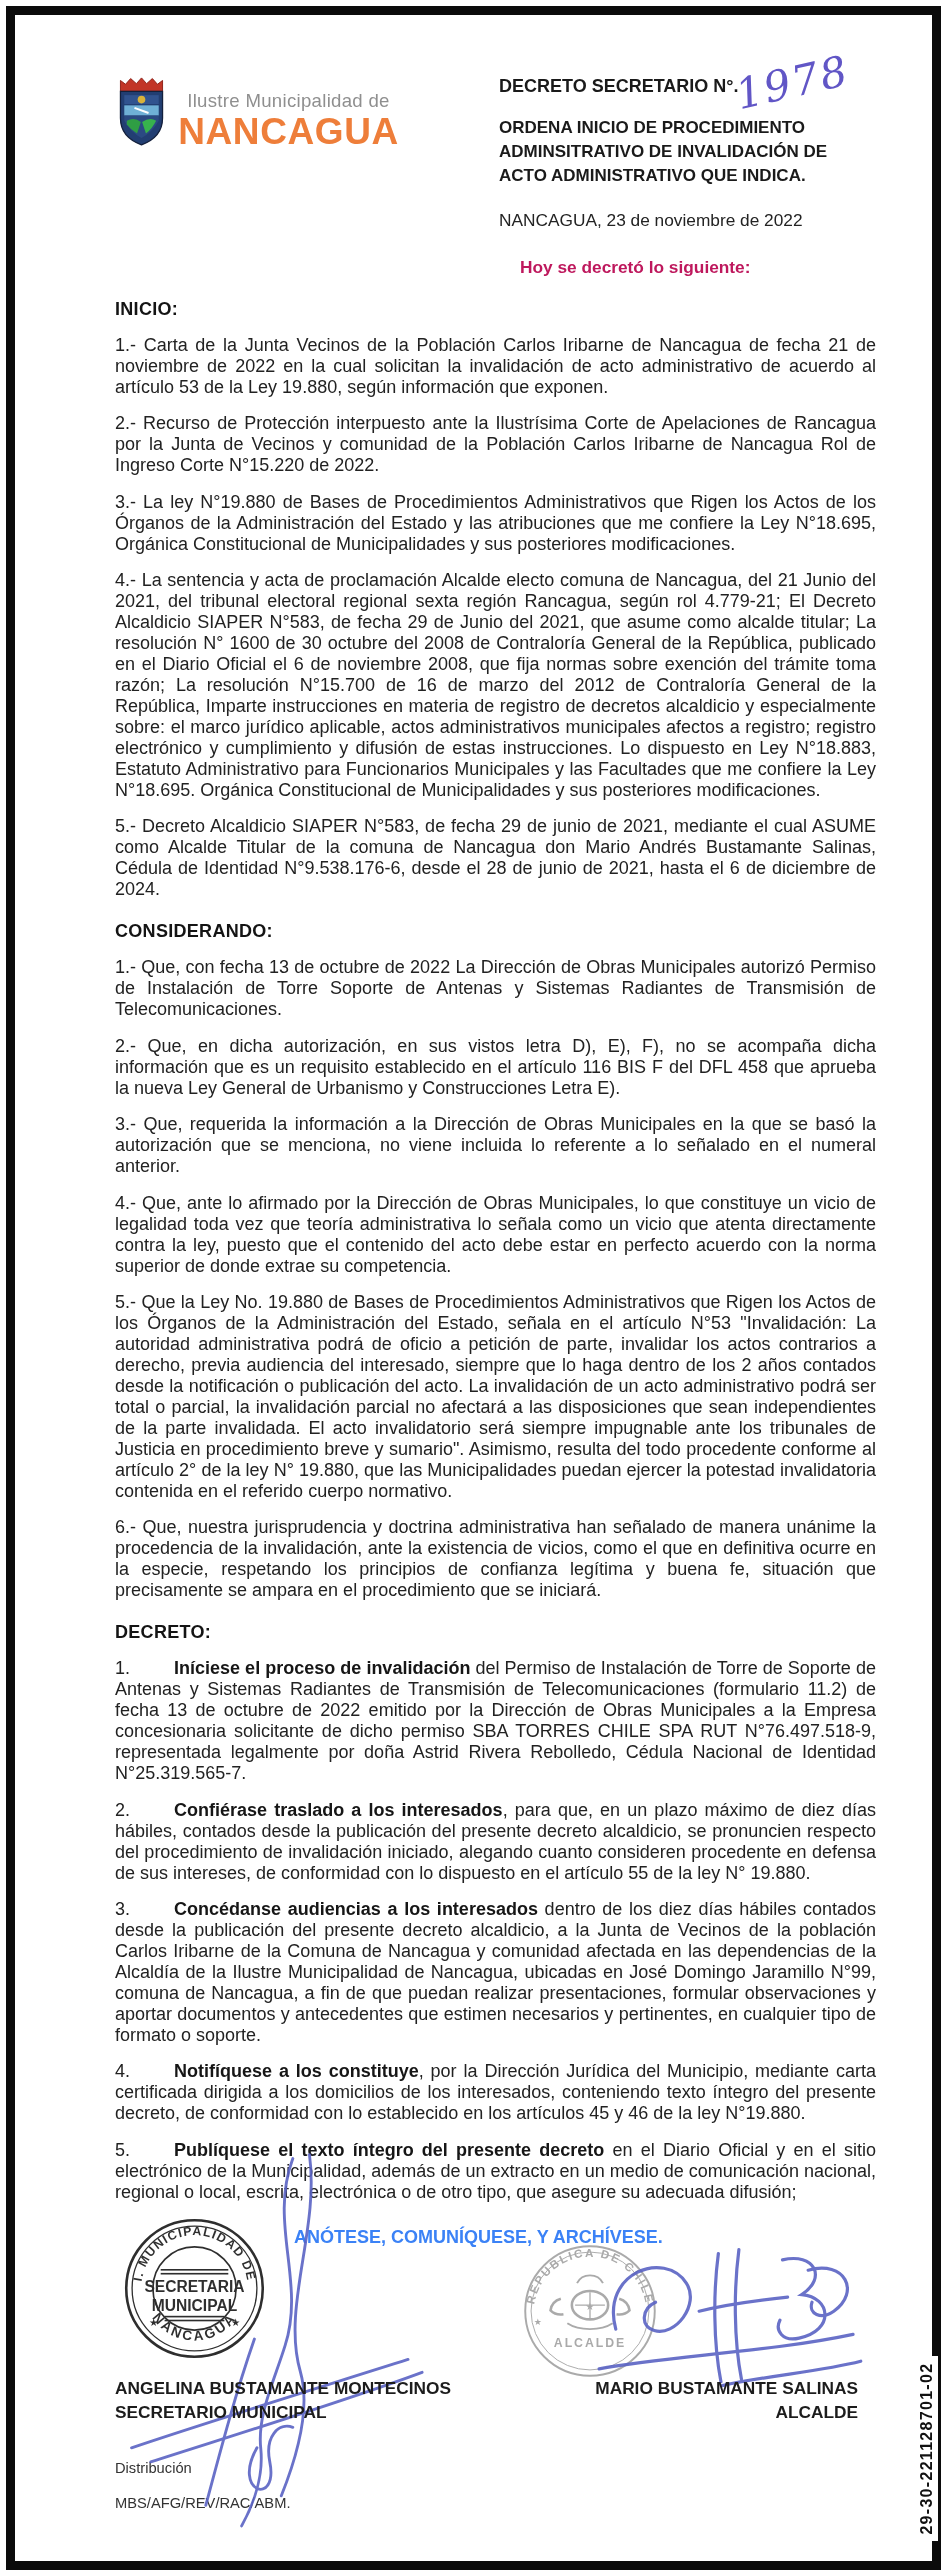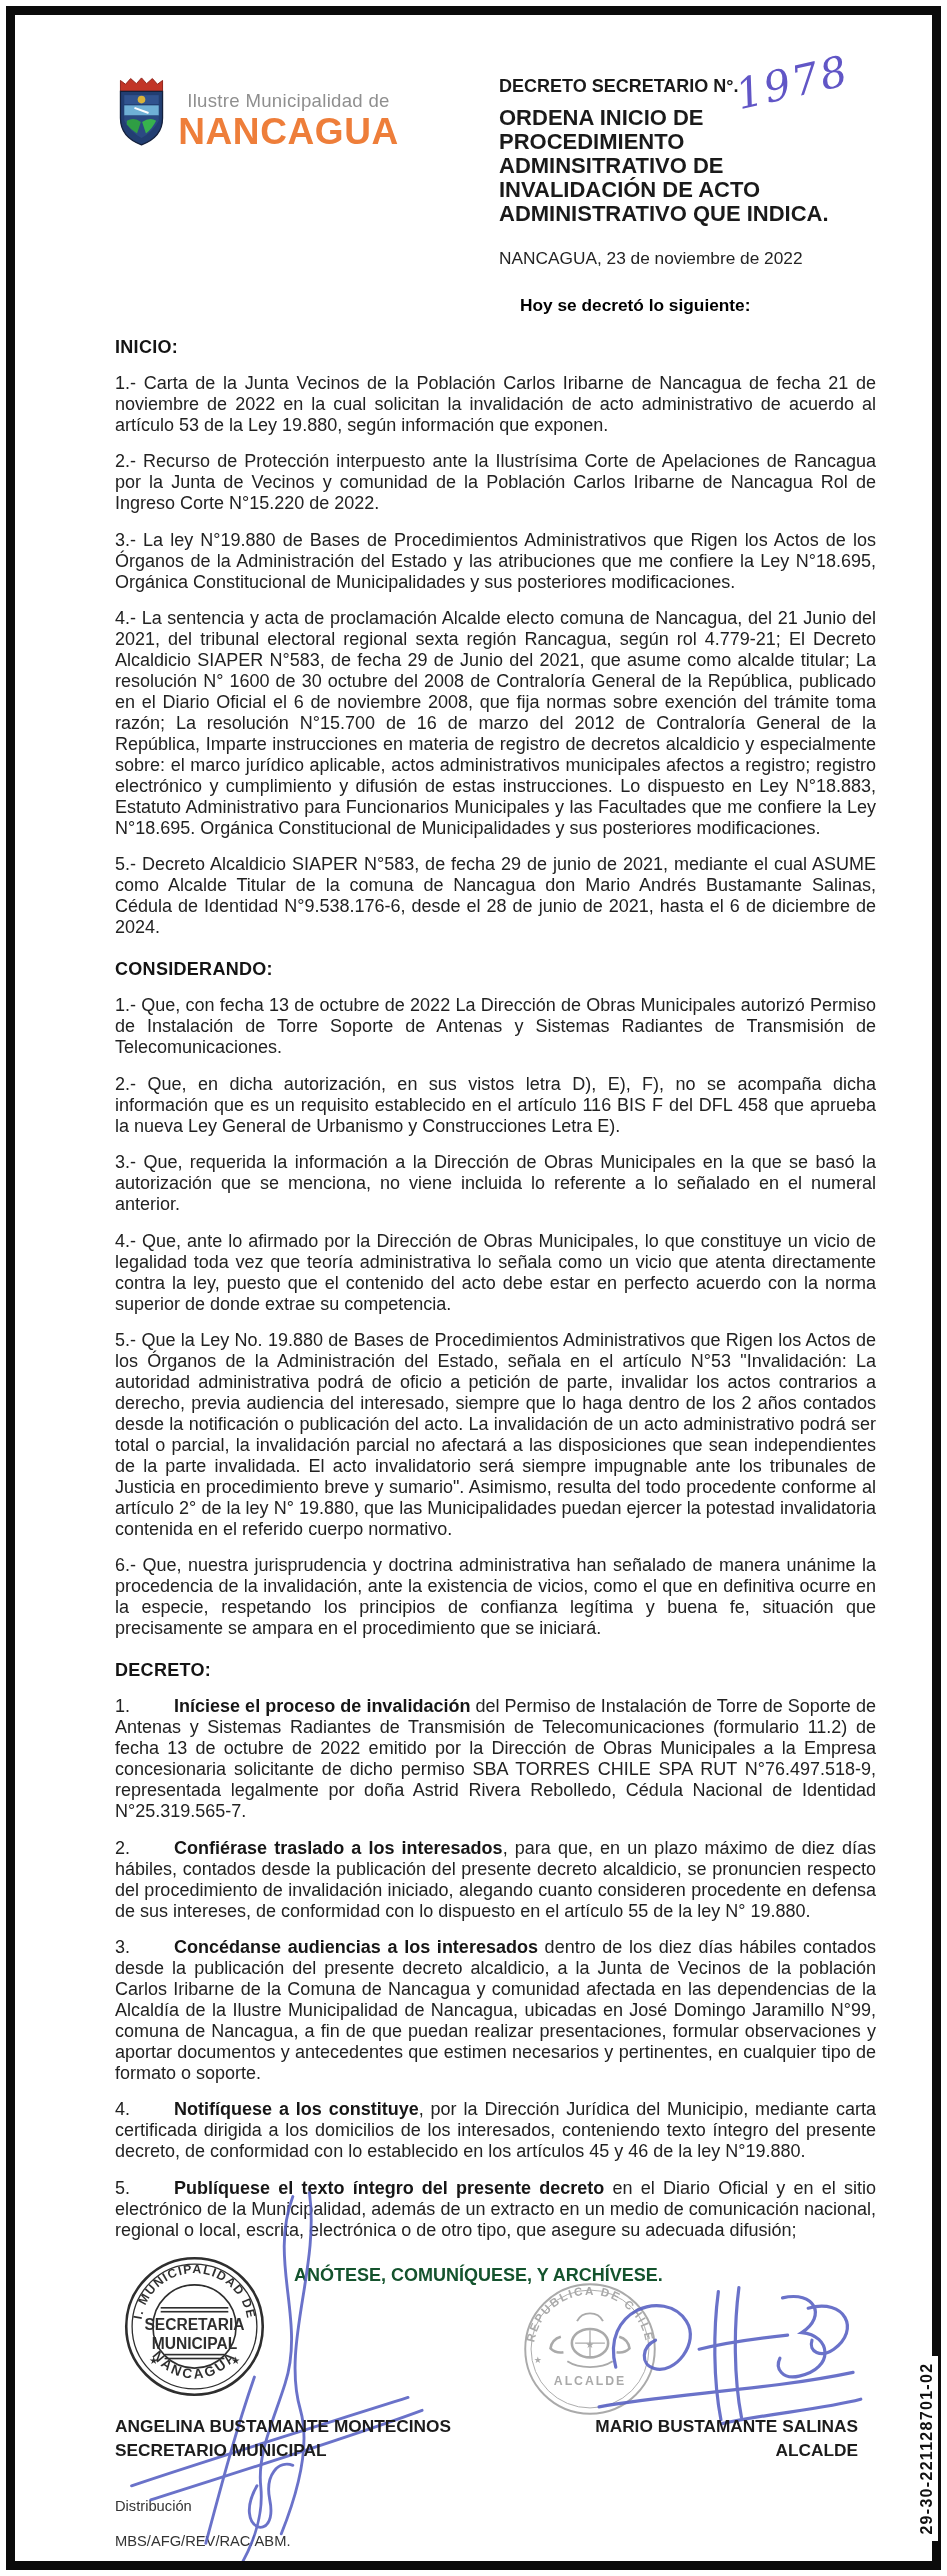--- a/index.html
+++ b/index.html
@@ -30,29 +30,29 @@
   .head-right{margin-left:auto;width:377px;position:relative;}
   .decree-line{font-weight:bold;font-size:18px;color:#1a1a1a;}
   .hand-number{
     position:absolute;top:-18px;right:27px;
     font-family:"DejaVu Serif", serif;
     font-style:italic;
     font-size:42px;color:#6156c6;
     transform:rotate(-13deg);
     letter-spacing:1.9px;
   }
-  .decree-title{font-weight:bold;font-size:22px;line-height:24px;color:#1a1a1a;margin:9px 0 0 0;}
+  .decree-title{font-weight:bold;font-size:17px;line-height:24px;color:#1a1a1a;margin:19px 0 0 0;}
   .dateline{font-size:17.3px;margin-top:22px;color:#232323;}
   
-  .decreed-line{font-weight:bold;font-size:17.3px;margin:26px 0 0 405px;color:#000000;}
+  .decreed-line{font-weight:bold;font-size:17.3px;margin:26px 0 0 405px;color:#be185d;}
   .sec{font-weight:bold;font-size:18px;color:#141414;margin:20.5px 0 15.4px 0;letter-spacing:0.3px;}
   .para{font-size:18px;line-height:21px;text-align:justify;margin:0 0 15.4px 0;color:#222;}
   .ditem .dnum{display:inline-block;width:59px;}
   .ditem b{color:#161616;}
-  .closing{font-weight:bold;font-size:18px;color:#14532d;margin:24px 0 0 179px;}
+  .closing{font-weight:bold;font-size:18px;color:#3b82f6;margin:24px 0 0 179px;}
   
   .sig-area{position:relative;height:193px;margin-top:9px;}
   .sig-name{position:absolute;top:119px;font-weight:bold;font-size:17.3px;line-height:24px;color:#1c1c1c;}
   .sig-left{left:0;}
   .sig-right{left:442px;width:301px;text-align:right;}
   .stamp{position:absolute;}
   .stamp-secretaria{left:7.7px;top:-40px;width:143px;height:143px;}
   .stamp-alcalde{left:407px;top:-14px;width:136px;height:136px;}
   .ink{position:absolute;pointer-events:none;}
   .ink-left{left:-26px;top:-110px;width:359px;height:384px;}

